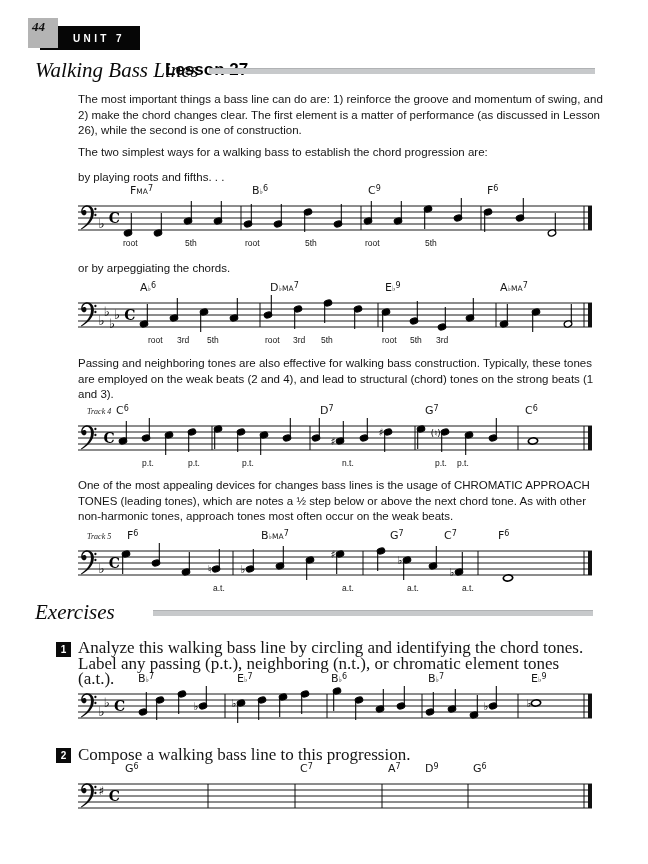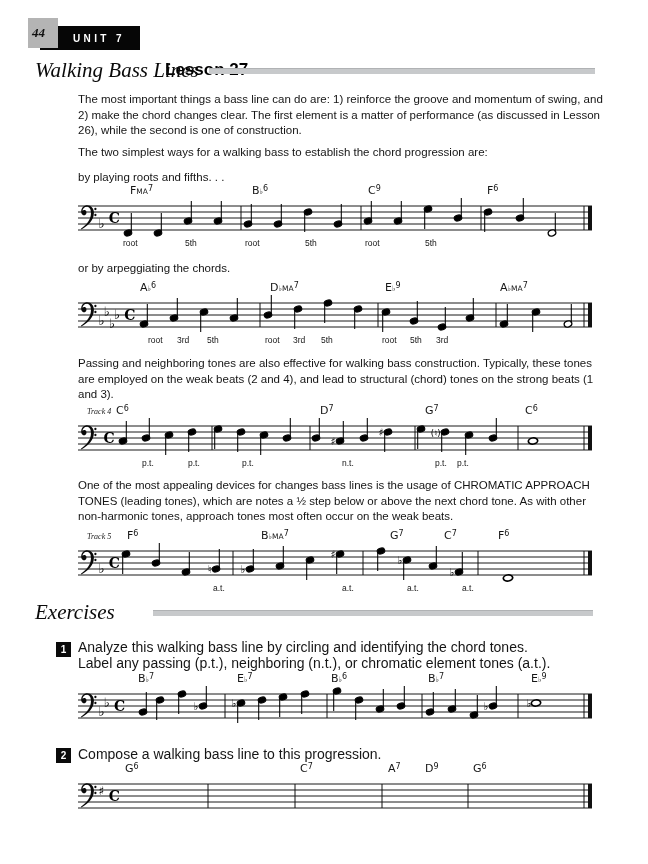--- a/index.html
+++ b/index.html
@@ -2,21 +2,21 @@
 <html><head>
 <meta charset="utf-8">
 <style>
   html,body{margin:0;padding:0;background:#e8e8e8;}
   #page{position:relative;width:648px;height:864px;background:#ffffff;overflow:hidden;
         font-family:"Liberation Sans",sans-serif;color:#1a1a1a;}
   .abs{position:absolute;}
   
   .gray-badge{left:28px;top:18px;width:30px;height:30px;background:#b4b4b4;z-index:2;
               font-family:"Liberation Serif",serif;font-style:italic;font-weight:bold;
-              font-size:13px;color:#111;padding:7px 0 0 4px;box-sizing:border-box;}
+              font-size:13px;color:#111;padding:1px 0 0 4px;box-sizing:border-box;}
   .unit-bar{left:40px;top:26px;width:100px;height:24px;background:#060606;z-index:1;
             color:#fff;font-weight:bold;font-size:10px;letter-spacing:.34em;
             display:flex;align-items:center;justify-content:center;padding-left:18px;box-sizing:border-box;}
   .lesson-title{left:165px;top:28px;font-size:17px;font-weight:bold;color:#000;margin-top:32px;}
   
   .sec-title{display:flex;align-items:center;}
   .sec-title .t{font-family:"Liberation Serif",serif;font-style:italic;font-weight:normal;
                 font-size:21px;color:#0a0a0a;white-space:nowrap;}
   .sec-title .rule{flex:1;height:5px;background:#c7c9cb;margin-left:10px;border-top:1px solid #b0b2b4;}
   #walking-title{left:35px;top:58px;width:560px;}
@@ -24,21 +24,21 @@
   
   .body-text{left:78px;width:530px;font-size:11.5px;line-height:15.5px;color:#151515;}
   
   .staff-block{left:78px;width:514px;height:66px;}
   .staff-block svg{display:block;overflow:visible;}
   .track{position:absolute;left:-19px;top:3px;font-family:"Liberation Serif",serif;
          font-style:italic;font-size:8px;color:#222;white-space:nowrap;margin-left:28px;}
   
   .ex-badge{width:15px;height:15px;background:#0a0a0a;color:#fff;font-size:10px;font-weight:bold;
             display:flex;align-items:center;justify-content:center;}
-  .ex-text{left:78px;width:520px;font-size:14px;line-height:15.5px;color:#151515;}
+  .ex-text{left:78px;width:520px;font-size:17px;line-height:15.5px;color:#151515;font-family:Liberation Serif, serif;}
 </style>
 </head>
 <body>
 
 <div id="page">
 
   <div class="abs gray-badge">
     <span>44</span>
   </div>
   <div class="abs unit-bar">

